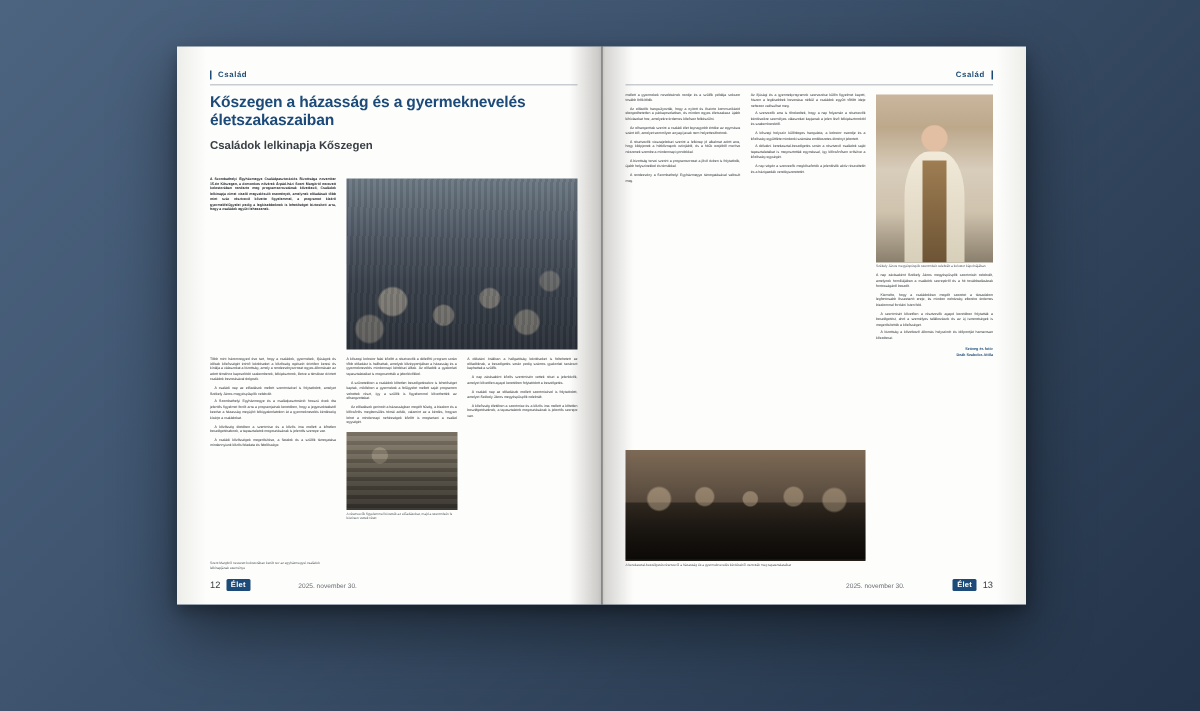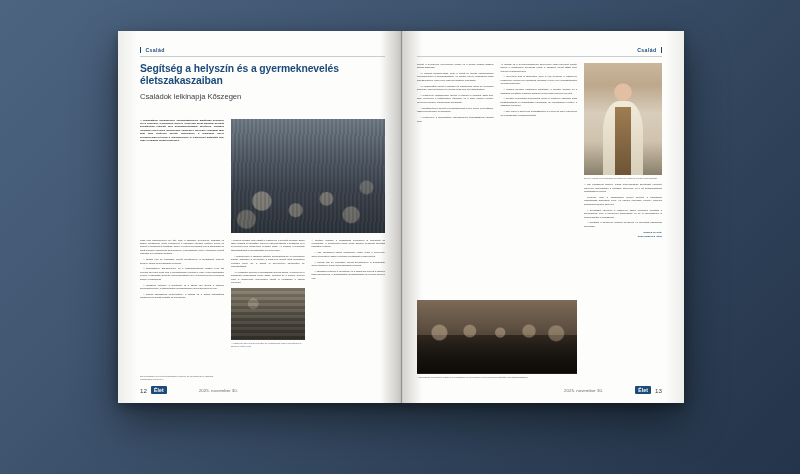--- a/index.html
+++ b/index.html
@@ -100,21 +100,21 @@
     line-height: 12.4px;
     font-weight: bold;
     color: #1c4b7a;
     margin: 0 0 4px 0;
     letter-spacing: -0.1px;
   }
   .article-sub {
     font-size: 7.6px;
     color: #3a3f45;
     margin: 0 0 18px 0;
-    font-weight: normal;
+    font-weight: bold;
   }
 
   
   .cols {
     display: flex;
     gap: 7px;
   }
   .col { flex: 1; }
 
   .txt {
@@ -261,21 +261,21 @@
   <div id="spread">
 
     <div class="page left">
 
       <div class="runhead">
         <span class="rule-v"></span>
         <span>Család</span>
       </div>
       <div class="runhead-line"></div>
 
-      <h1 class="article-title">Segítség a helyszín és a gyermeknevelés életszakaszaiban</h1>
+      <h1 class="article-title">Kőszegen a házasság és a gyermeknevelés életszakaszaiban</h1>
       <h2 class="article-sub">Családok lelkinapja Kőszegen</h2>
 
       <div style="display:flex; gap:7px;">
         <div style="width:84px;">
           <div class="txt bold">
             <p>A Szombathelyi Egyházmegye Családpasztorációs Bizottsága november 15-én Kőszegen, a domonkos nővérek Árpád-házi Szent Margitról nevezett kolostorában rendezte meg programsorozatának következő, Családok lelkinapja címet viselő megvalósuló eseményét, amelynek előadásait több mint száz résztvevő követte figyelemmel, a programot kísérő gyermekfelügyelet pedig a legkisebbeknek is lehetőséget biztosított arra, hogy a családok együtt lehessenek.</p>
           </div>
         </div>
         <div style="flex:1;">
           <div class="photo ph-crowd" style="width:100%; height:114px;"></div>

